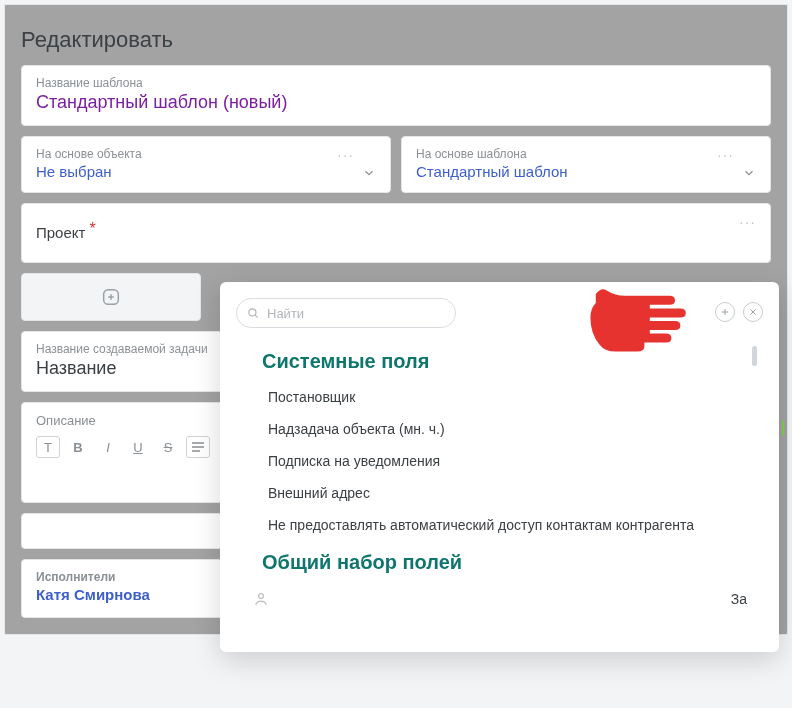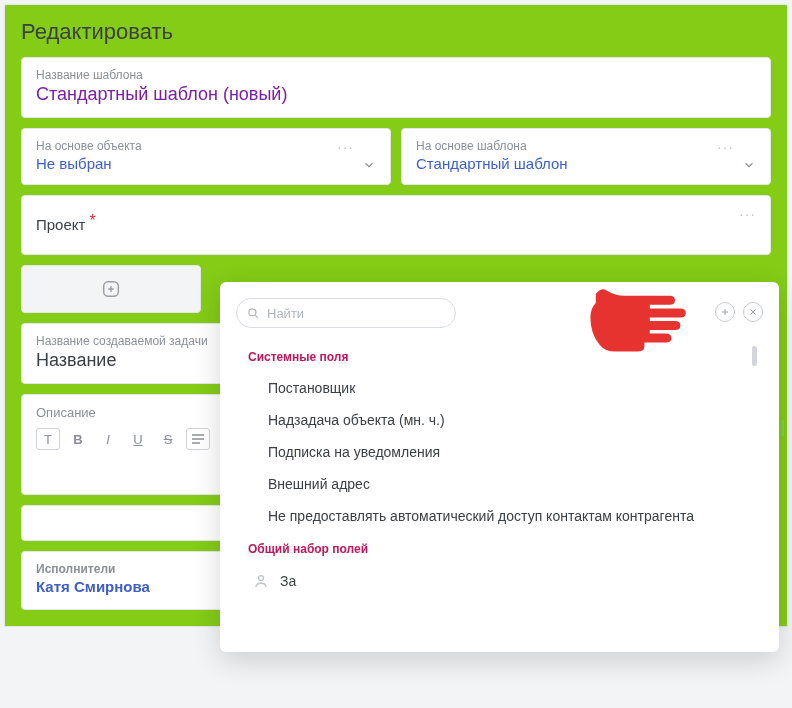--- a/index.html
+++ b/index.html
@@ -5,25 +5,25 @@
   * { box-sizing: border-box; margin: 0; padding: 0; }
   body {
     font-family: -apple-system, BlinkMacSystemFont, "Segoe UI", Arial, sans-serif;
     background: #f3f4f6;
     width: 792px;
     height: 708px;
     overflow: hidden;
     position: relative;
   }
   .panel {
-    background: #84cc16;
+    background: #a3a3a3;
     border: 1px solid #e4e5e8;
     border-radius: 2px;
     margin: 4px 4px 0 4px;
-    padding: 14px 16px 16px 16px;
+    padding: 22px 16px 16px 16px;
     position: relative;
   }
   .close-top {
     position: absolute;
     top: 8px; right: 8px;
     width: 18px; height: 18px;
     display: flex; align-items: center; justify-content: center;
     cursor: pointer;
     color: #9aa0a5;
   }
@@ -193,32 +193,33 @@
     border: 1px solid #c8cdd1;
     background: #fff;
     display: flex; align-items: center; justify-content: center;
     color: #9aa0a5;
     cursor: pointer;
   }
   .circ-btn svg { width: 12px; height: 12px; }
 
   .pop-body { position: relative; height: 310px; overflow: hidden; }
   .group-title {
-    font-size: 12px; font-weight: 600; color: #be185d;
-    margin: 10px 0 8px 12px;
+    font-size: 20px; font-weight: 600; color: #0f766e;
+    margin: 10px 0 8px 26px;
   }
   .opt {
     font-size: 14px; color: #3b4045;
     padding: 8px 16px 8px 32px;
     cursor: pointer;
   }
   .opt-ico-row {
     display: flex; align-items: center; gap: 10px;
     padding: 8px 16px 8px 16px;
     color: #8a9096;
+    justify-content: space-between;
   }
   .opt-ico-row span.txt { color: #3b4045; font-size: 14px; }
   .person-ico { width: 18px; height: 18px; color: #c0c4c8; }
 
   .scroll-hint {
     position: absolute;
     right: 6px; top: 6px;
     width: 5px; height: 20px;
     background: #d2d6da;
     border-radius: 3px;

